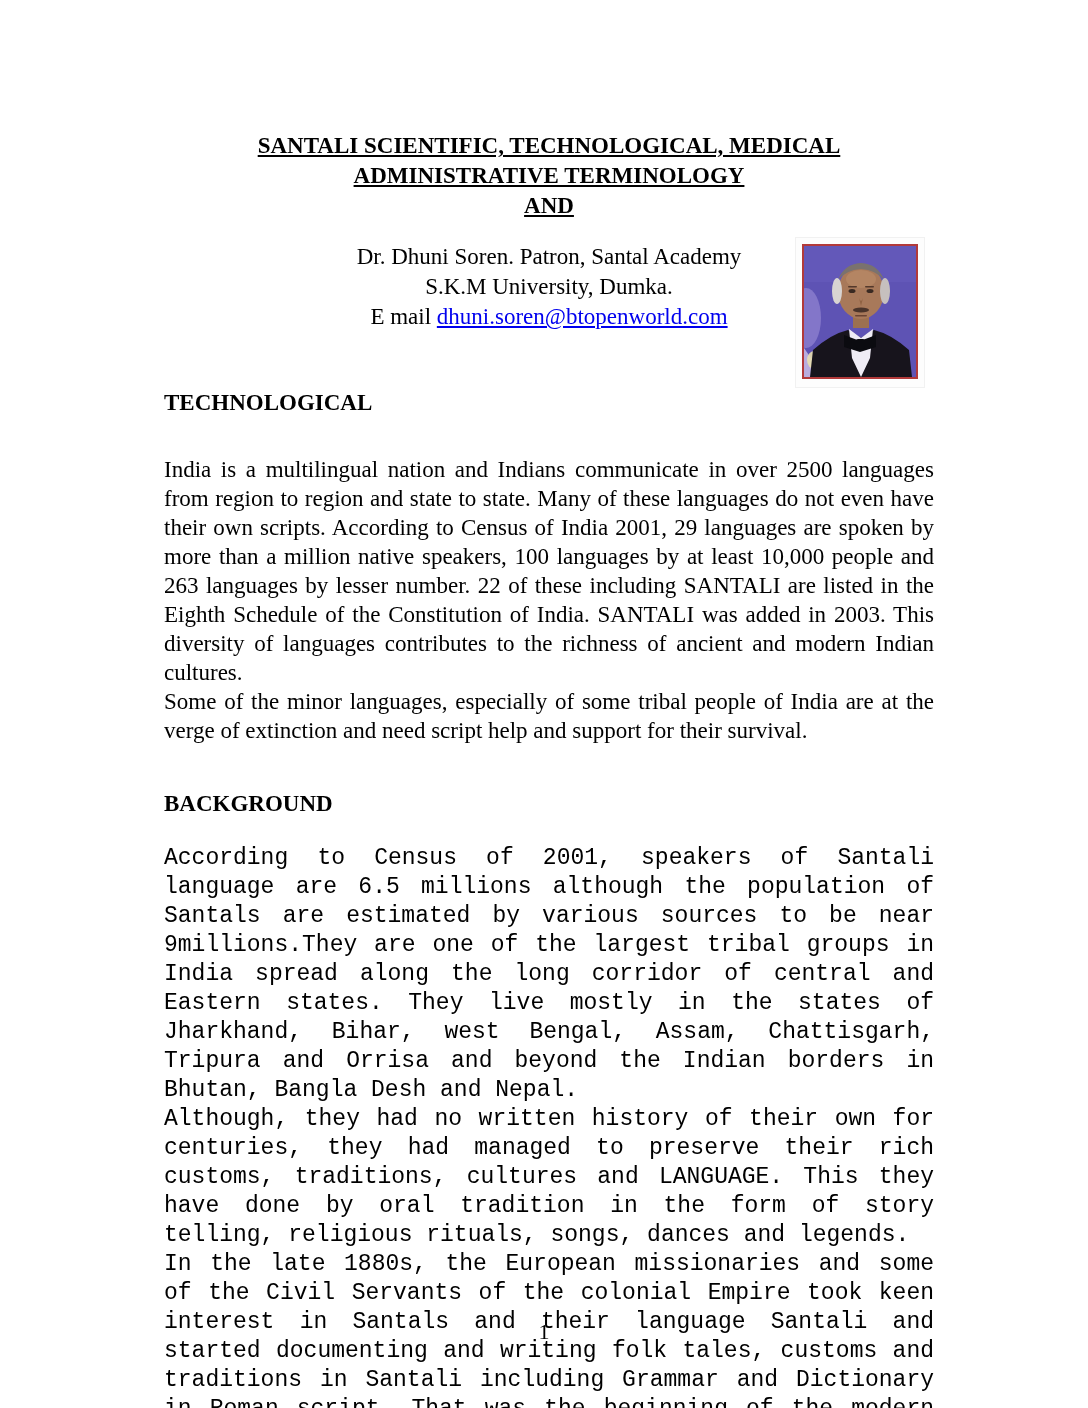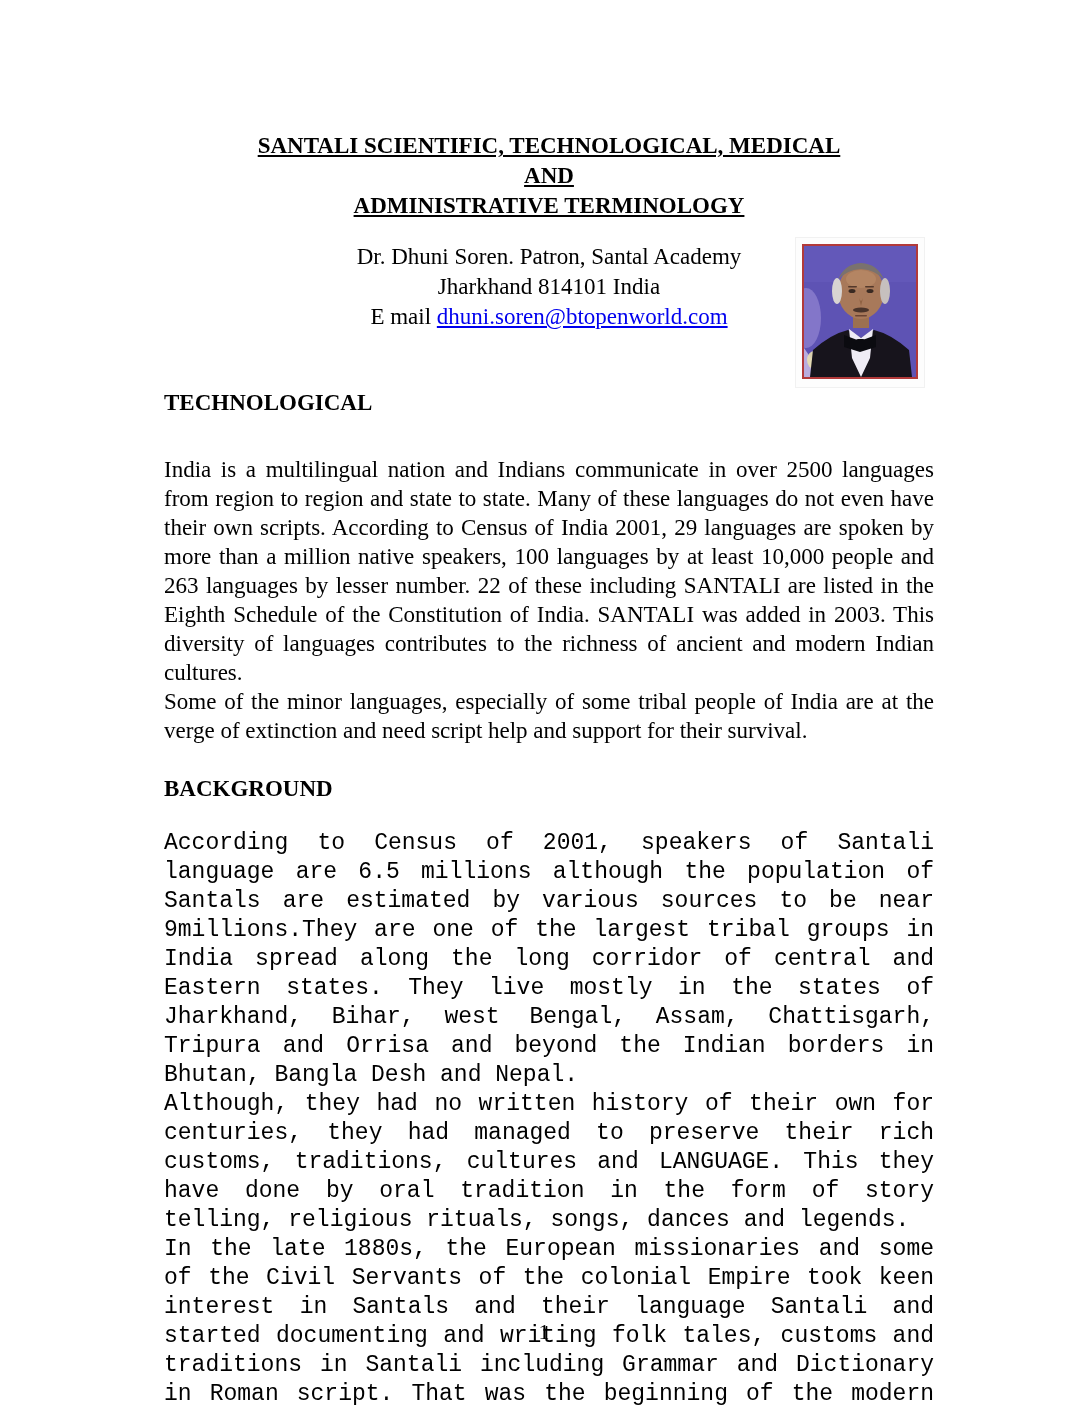--- a/index.html
+++ b/index.html
@@ -37,21 +37,21 @@
     color: var(--link-color, #0000EE);
     text-decoration: underline;
     cursor: pointer;
   }
   .section-heading {
     font-size: 23px;
     font-weight: bold;
     line-height: 30px;
   }
   .intro-heading { margin-top: 56px; }
-  .background-heading { margin-top: 29px; }
+  .background-heading { margin-top: 44px; }
   .paras { margin-top: 37px; }
   .paras-background { margin-top: 25px; font-family: Liberation Mono, monospace; }
   .para {
     margin: 0;
     font-size: 23px;
     line-height: 29px;
     text-align: justify;
   }
   .page-number {
     position: absolute;
@@ -86,27 +86,27 @@
 </style>
 </head>
 <body>
 
 <div class="page">
 
   <div class="content">
 
     <div class="doc-title">
       <div><span class="u">SANTALI SCIENTIFIC, TECHNOLOGICAL, MEDICAL</span></div>
+      <div><span class="u">ADMINISTRATIVE TERMINOLOGY</span></div>
       <div><span class="u">AND</span></div>
-      <div><span class="u">ADMINISTRATIVE TERMINOLOGY</span></div>
     </div>
 
     <div class="author-block">
       <div>Dr. Dhuni Soren. Patron, Santal Academy</div>
-      <div>Jharkhand 814101 India</div>
+      <div>S.K.M University, Dumka.</div>
       <div>
         <span>E mail </span><a href="#" class="email-link">dhuni.soren@btopenworld.com</a>
       </div>
     </div>
 
     <div class="section-heading intro-heading">TECHNOLOGICAL</div>
     <div class="paras">
       <p class="para">India is a multilingual nation and Indians communicate in over 2500 languages from region to region and state to state. Many of these languages do not even have their own scripts. According to Census of India 2001, 29 languages are spoken by more than a million native speakers, 100 languages by at least 10,000 people and 263 languages by lesser number. 22 of these including SANTALI are listed in the Eighth Schedule of the Constitution of India. SANTALI was added in 2003. This diversity of languages contributes to the richness of ancient and modern Indian cultures.</p>
       <p class="para">Some of the minor languages, especially of some tribal people of India are at the verge of extinction and need script help and support for their survival.</p>
     </div>

